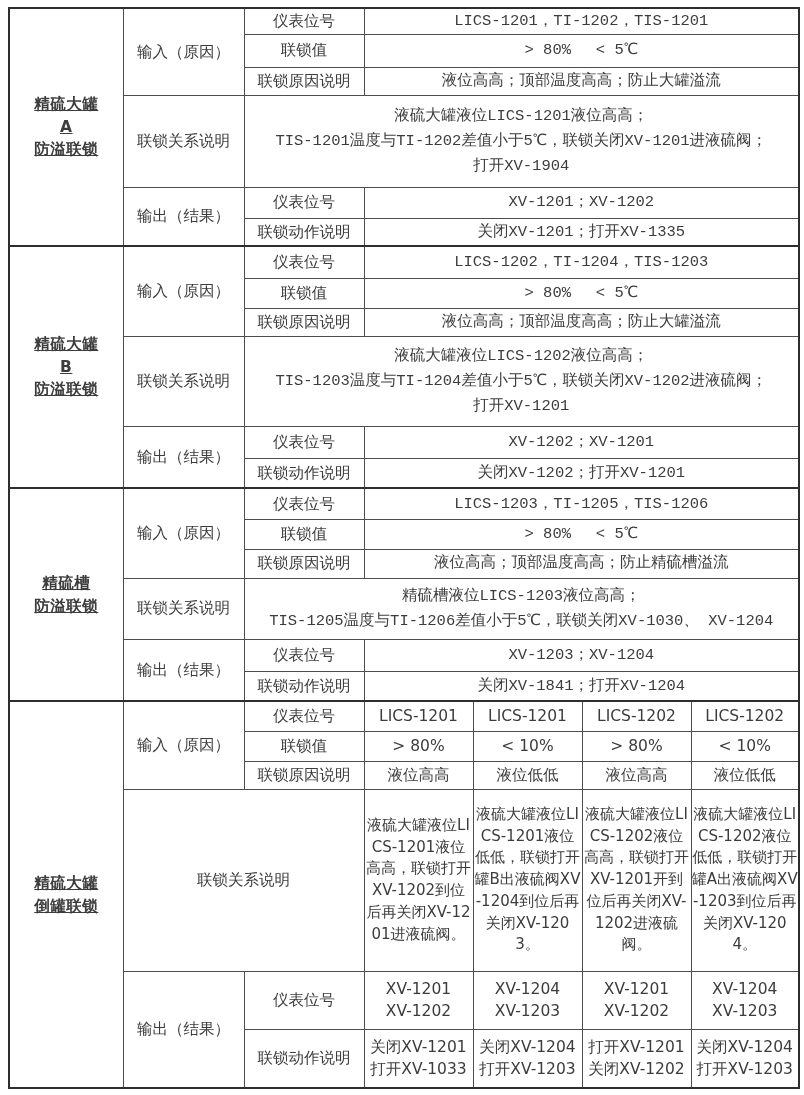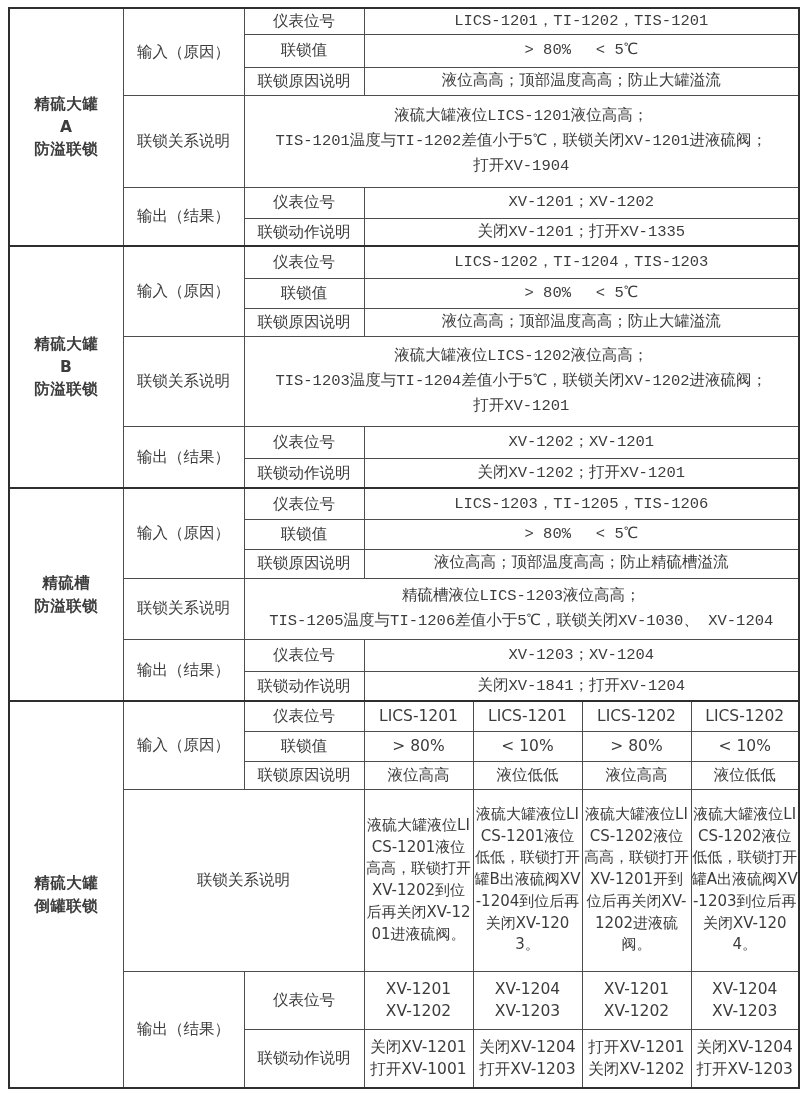--- a/index.html
+++ b/index.html
@@ -28,20 +28,21 @@
     padding: 0;
     overflow: hidden;
     line-height: 1.45;
   }
   tr.sec-top td { border-top: 2px solid #2e2e2e; }
   td.sec-title {
     font-weight: bold;
     white-space: pre-line;
     line-height: 22px;
     letter-spacing: 0.5px;
+    text-decoration: underline;
   }
   td.dl {            
     text-align: left;
     padding-left: 38px;
     font-family: Liberation Mono, monospace;
   }
   td.pre { white-space: pre-line; }
   td.rel {           
     text-align: left;
     vertical-align: middle;
@@ -206,21 +207,21 @@
         <td class="pre">XV-1204
 XV-1203</td>
         <td class="pre">XV-1201
 XV-1202</td>
         <td class="pre">XV-1204
 XV-1203</td>
       </tr>
       <tr class="r59">
         <td>联锁动作说明</td>
         <td class="pre">关闭XV-1201
-打开XV-1001</td>
+打开XV-1033</td>
         <td class="pre">关闭XV-1204
 打开XV-1203</td>
         <td class="pre">打开XV-1201
 关闭XV-1202</td>
         <td class="pre">关闭XV-1204
 打开XV-1203</td>
       </tr>
 
     </tbody>
   </table>

